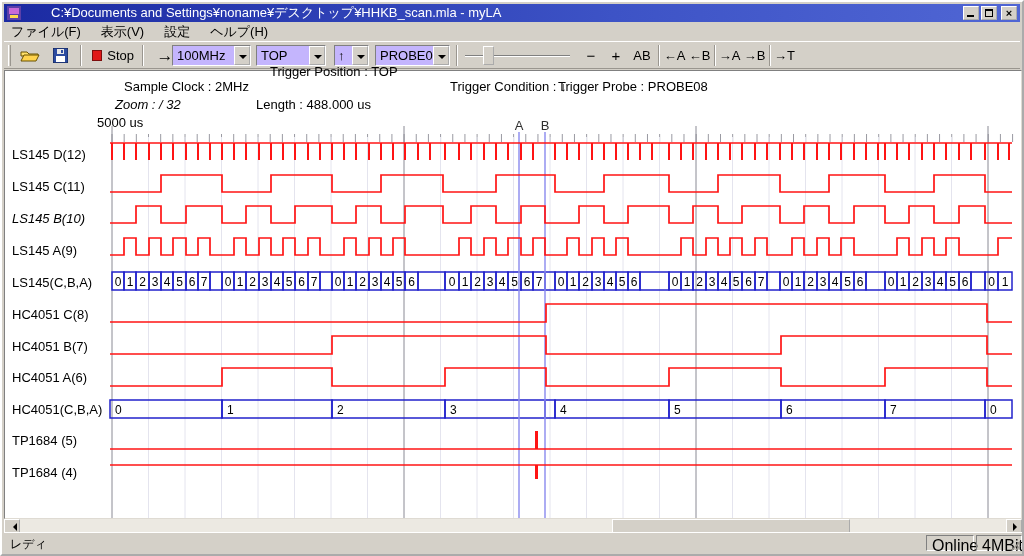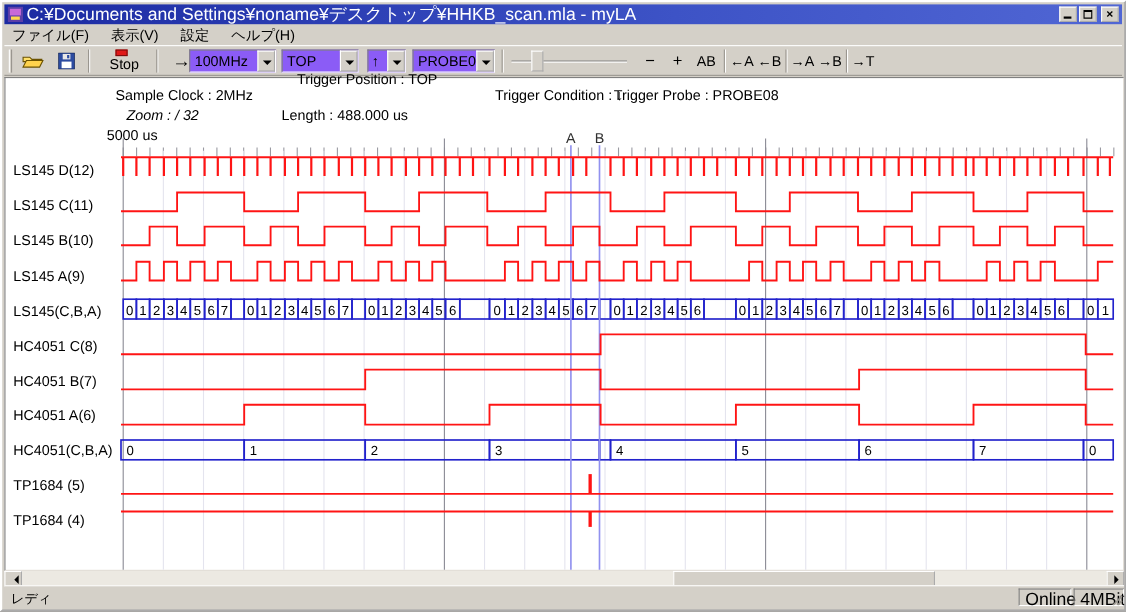--- a/index.html
+++ b/index.html
@@ -9,41 +9,41 @@
     background:#d4d0c8;
     border:2px outset #fff;
     font-family:"Liberation Sans","DejaVu Sans",sans-serif;
     font-size:13px;color:#000;overflow:hidden;
   }
   
   .titlebar{position:absolute;left:2px;top:2px;right:2px;height:18px;
     background:linear-gradient(90deg,#1b2aa2,#3d53c6 60%,#5066d4);
     display:flex;align-items:center;padding:0 2px;}
   .appicon{width:14px;height:14px;margin:0 3px 0 1px;flex:none;}
-  .title{color:#fff;font-size:16px;white-space:nowrap;overflow:hidden;flex:1;}
+  .title{color:#fff;font-size:13px;white-space:nowrap;overflow:hidden;flex:1;margin-left:27px;}
   .winbtns{display:flex;gap:2px;flex:none;margin-right:1px;}
   .wbtn{width:16px;height:14px;background:#d4d0c8;border:1px outset #fff;
     padding:0;font-size:9px;line-height:10px;position:relative;font-family:inherit;}
   .glyph-min{position:absolute;left:3px;bottom:2px;width:7px;height:2px;background:#000;}
   .glyph-max{position:absolute;left:3px;top:2px;width:8px;height:8px;border:1px solid #000;border-top-width:2px;}
   .wbtn.close{margin-left:2px;font-size:11px;font-weight:bold;line-height:11px;}
   
   .menubar{position:absolute;left:2px;top:21px;right:2px;height:17px;display:flex;align-items:center;}
   .menuitem{padding:1px 7px;margin-right:6px;cursor:default;}
   
   .toolbar{position:absolute;left:2px;top:39px;right:2px;height:28px;
     border-top:1px solid #fff;border-bottom:1px solid #9a968f;}
   .tsep{position:absolute;top:3px;width:2px;height:21px;
     border-left:1px solid #9a968f;border-right:1px solid #fff;}
   .tgrip{position:absolute;left:4px;top:3px;width:3px;height:21px;
     border-left:1px solid #fff;border-right:1px solid #9a968f;}
   .tbtn{position:absolute;top:2px;height:23px;background:transparent;border:1px solid transparent;
     font-family:inherit;font-size:13px;display:flex;align-items:center;justify-content:center;padding:0 3px;}
   .stop-sq{display:inline-block;width:11px;height:11px;background:#e01818;border:1px solid #7d0d0d;margin-right:5px;}
-  .combo{position:absolute;top:3px;height:21px;background:#8b5cf6;
+  .combo{position:absolute;top:3px;height:21px;background:#c4b5fd;
     border:1px solid;border-color:#808080 #fff #fff #808080;display:flex;}
   .combo .val{flex:1;padding:2px 3px 0 4px;font-size:13px;overflow:hidden;white-space:nowrap;}
   .combo .drop{width:16px;background:#d4d0c8;border:1px outset #fff;position:relative;}
   .combo .drop:after{content:"";position:absolute;left:4px;top:8px;
     border:4px solid transparent;border-top-color:#000;}
   .slider-track{position:absolute;top:13px;height:2px;
     border-top:1px solid #808080;border-bottom:1px solid #fff;}
   .slider-handle{position:absolute;top:4px;width:11px;height:19px;background:#d4d0c8;border:1px outset #fff;}
   
   .client{position:absolute;left:2px;top:68px;width:1018px;height:449px;background:#fff;
@@ -107,21 +107,21 @@
     </button>
     <button class="tbtn" style="left:42px;width:28px;">
       <svg width="15" height="15">
           <rect x="0" y="0" width="15" height="15" fill="#2c4ba0" stroke="#10204d"></rect>
           <rect x="4" y="1" width="7" height="5" fill="#e8e8e8"></rect>
           <rect x="8" y="2" width="2" height="3" fill="#2c4ba0"></rect>
           <rect x="3" y="8" width="9" height="6" fill="#fff"></rect>
         </svg>
     </button>
     <span class="tsep" style="left:76px;"></span>
-    <button class="tbtn" style="left:84px;width:50px;flex-direction:column;">
+    <button class="tbtn" style="left:84px;width:50px;">
       <span class="stop-sq"></span>
       <span>Stop</span>
     </button>
     <span class="tsep" style="left:138px;"></span>
     <button class="tbtn" style="left:145px;width:32px;font-size:17px;">→</button>
     <div class="combo" style="left:168px;width:79px;">
       <span class="val">100MHz</span>
       <span class="drop"></span>
     </div>
     <div class="combo" style="left:252px;width:70px;">
@@ -147,31 +147,31 @@
     <button class="tbtn" style="left:683px;width:25px;">←B</button>
     <span class="tsep" style="left:710px;"></span>
     <button class="tbtn" style="left:713px;width:25px;">→A</button>
     <button class="tbtn" style="left:738px;width:25px;">→B</button>
     <span class="tsep" style="left:765px;"></span>
     <button class="tbtn" style="left:768px;width:25px;">→T</button>
   </div>
 
   <div class="client"></div>
 
-  <span class="infotext" style="left:103px;top:77px;">Sample Clock : 2MHz</span>
+  <span class="infotext" style="left:122px;top:77px;">Sample Clock : 2MHz</span>
   <span class="infotext" style="left:268px;top:62px;">Trigger Position : TOP</span>
   <span class="infotext" style="left:448px;top:77px;">Trigger Condition : ↓</span>
   <span class="infotext" style="left:556px;top:77px;">Trigger Probe : PROBE08</span>
   <span class="infotext" style="left:113px;top:95px;font-style:italic;">Zoom : /  32</span>
   <span class="infotext" style="left:254px;top:95px;text-align:center;">Length : 488.000 us</span>
   <span class="infotext" style="left:95px;top:113px;">5000 us</span>
 
   <span class="chlabel" style="top:145px;">LS145 D(12)</span>
   <span class="chlabel" style="top:177px;">LS145 C(11)</span>
-  <span class="chlabel" style="top:209px;">LS145 B(10)</span>
+  <span class="chlabel" style="top:209px;font-style:italic;">LS145 B(10)</span>
   <span class="chlabel" style="top:241px;">LS145 A(9)</span>
   <span class="chlabel" style="top:273px;">LS145(C,B,A)</span>
   <span class="chlabel" style="top:305px;">HC4051 C(8)</span>
   <span class="chlabel" style="top:337px;">HC4051 B(7)</span>
   <span class="chlabel" style="top:368px;">HC4051 A(6)</span>
   <span class="chlabel" style="top:400px;">HC4051(C,B,A)</span>
   <span class="chlabel" style="top:431px;">TP1684 (5)</span>
   <span class="chlabel" style="top:463px;">TP1684 (4)</span>
 
   <svg id="wave-svg" width="1024" height="517">

